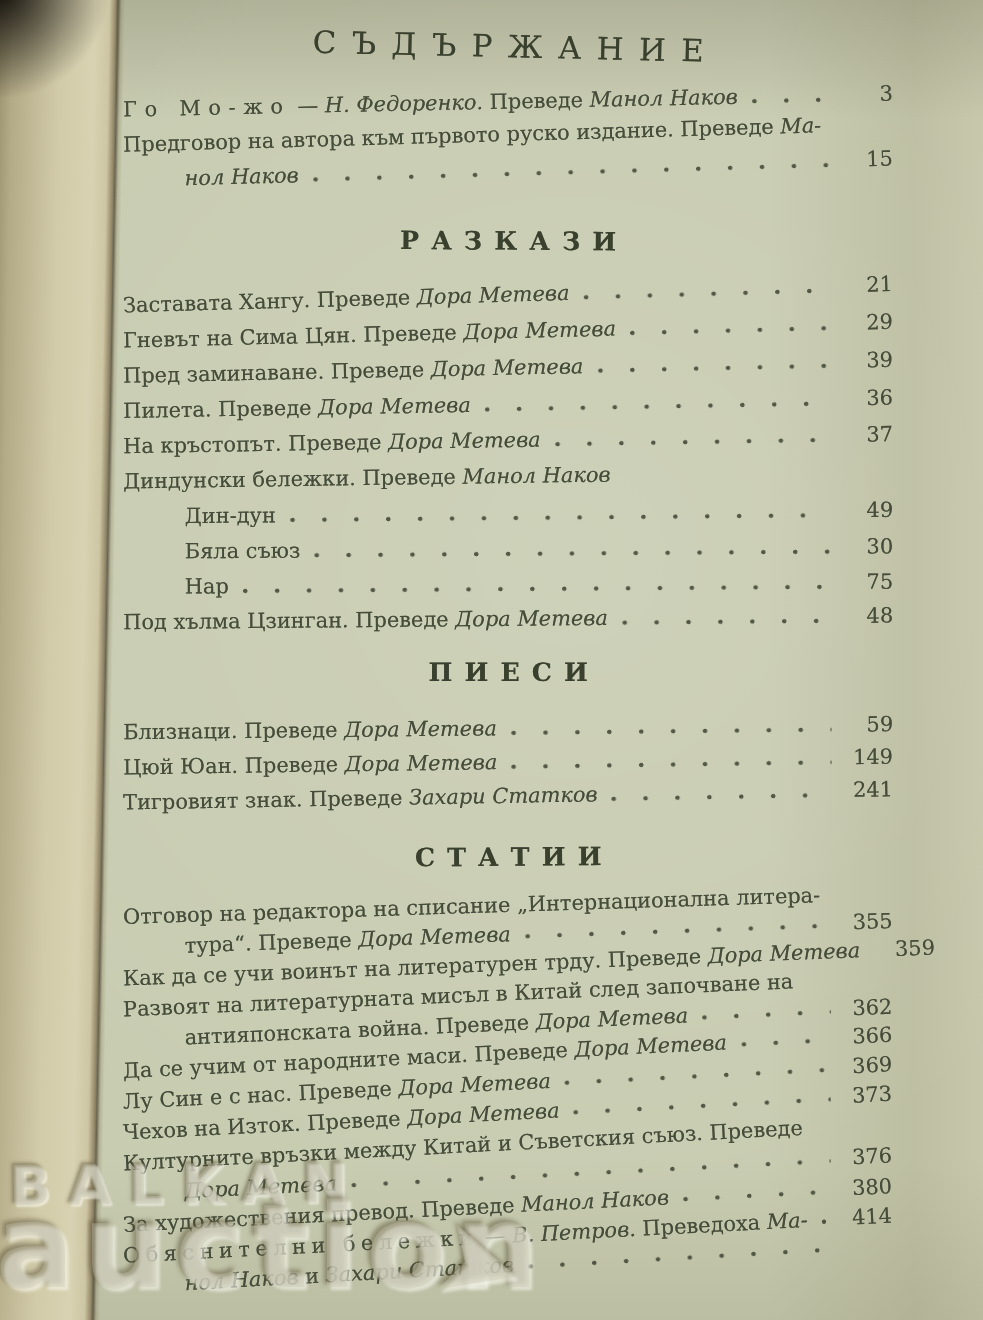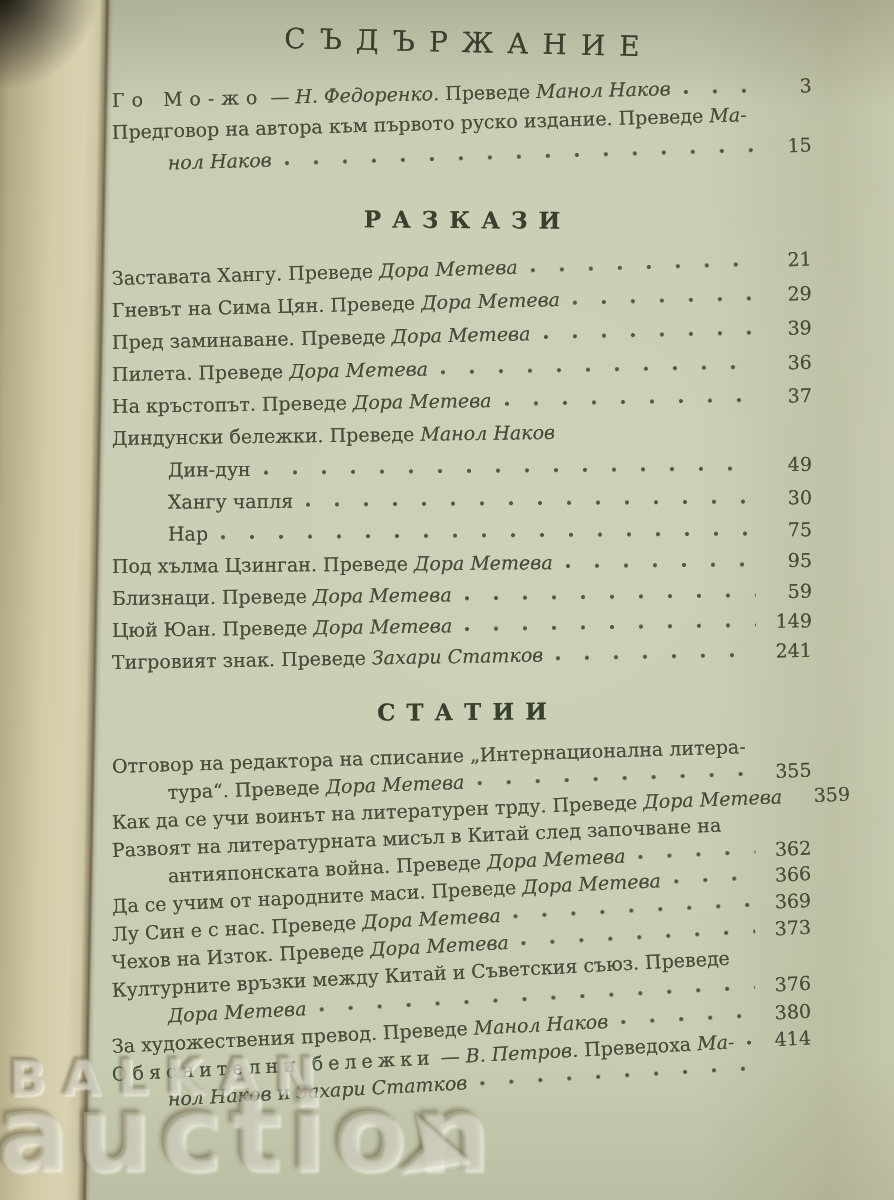--- a/index.html
+++ b/index.html
@@ -164,38 +164,39 @@
         <span class="it">Манол Наков</span>
         <span class="leader"></span>
         <span class="pg"></span>
       </div>
       <div class="row ind" style="--r:-0.5deg">
         <span>Дин-дун</span>
         <span class="leader"></span>
         <span class="pg">49</span>
       </div>
       <div class="row ind" style="--r:-0.4deg">
-        <span>Хангу чапля</span>
+        <span>Бяла съюз</span>
         <span class="leader"></span>
         <span class="pg">30</span>
       </div>
       <div class="row ind" style="--r:-0.4deg">
         <span>Нар</span>
         <span class="leader"></span>
         <span class="pg">75</span>
       </div>
       <div class="row" style="--r:-0.5deg">
         <span>Под хълма Цзинган. Преведе </span>
         <span class="it">Дора Метева</span>
         <span class="leader"></span>
-        <span class="pg">95</span>
+        <span class="pg">48</span>
       </div>
     </div>
 
     <div>
+      <h2 class="heading h-plays" style="--r:0deg">ПИЕСИ</h2>
       <div class="row" style="--r:-0.6deg">
         <span>Близнаци. Преведе </span>
         <span class="it">Дора Метева</span>
         <span class="leader"></span>
         <span class="pg">59</span>
       </div>
       <div class="row" style="--r:-0.8deg">
         <span>Цюй Юан. Преведе </span>
         <span class="it">Дора Метева</span>
         <span class="leader"></span>

